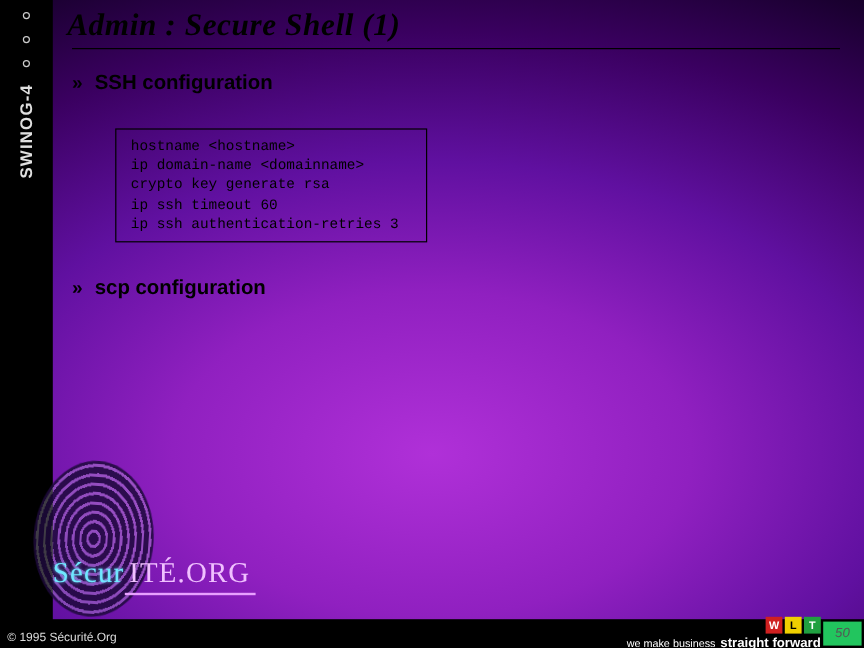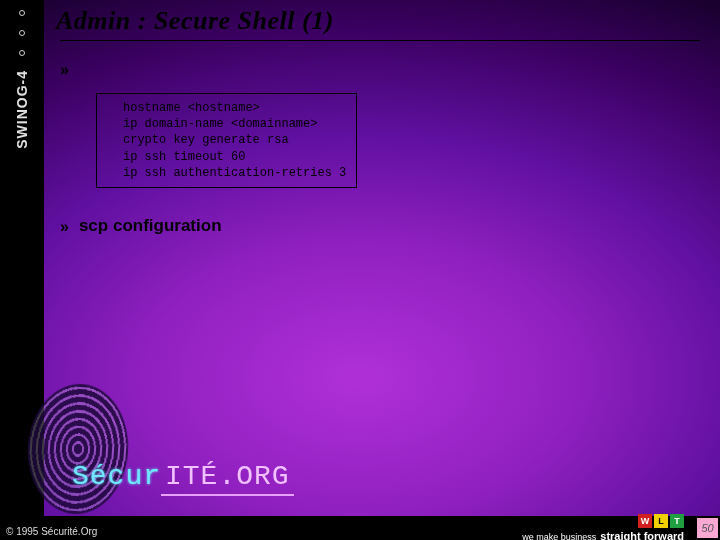--- a/index.html
+++ b/index.html
@@ -28,63 +28,63 @@
     color: #000; letter-spacing: 0.5px;
     font-family: Georgia, "Times New Roman", serif;
   }
   .rule { border:none; border-top:1px solid #000; margin-top:4px; margin-left:4px; width:640px;}
   .bullet {
     display:flex; align-items:flex-start; margin-top:18px; margin-left:4px;
   }
   .chevron { font-size:16px; font-weight:bold; color:#000; margin-right:10px; line-height:22px;}
   .bullet-label { font-weight:bold; font-size:17px; color:#000; }
   .code-box {
-    margin-top:12px; margin-left:40px;
-    border:1px solid #000; padding:6px 10px 6px 26px;
+    margin-top:26px; margin-left:40px;
+    border:1px solid #000; padding:6px 10px 6px 12px;
     font-family: "Courier New", monospace; font-size:12px;
     color:#000; display:inline-block; min-width:260px;
     line-height:1.35; white-space:pre; background:transparent;
   }
   .second-block { margin-top:28px; }
 
   .fingerprint {
     position:absolute; left:28px; bottom:26px;
   }
   .fp-oval {
     width:100px; height:130px; border-radius:50%;
     background: repeating-radial-gradient(ellipse at 50% 50%, rgba(30,10,60,0.95) 0 4px, rgba(200,190,220,0.35) 4px 6px);
     filter: blur(0.3px);
     opacity:0.9;
     transform: rotate(4deg);
   }
   .sec-logo {
-    position:absolute; left:72px; bottom:44px;
-    font-family: Liberation Mono, monospace;
-    font-size:28px; letter-spacing:1px;
+    position:absolute; left:44px; bottom:44px;
+    font-family: Liberation Serif, serif;
+    font-size:24px; letter-spacing:1px;
   }
   .sec-a { color:#6fe8ff; text-shadow:0 0 3px #6fe8ff; font-weight:normal;}
   .sec-b { display:inline-block; padding:0 4px 2px 4px; border-bottom:2px solid #e8a0ff; color:#f0c0ff; font-weight:normal;}
 
   .bottom-strip {
     position:absolute; left:0; bottom:0; width:100%; height:24px; background:#000;
   }
   .strip-left {
     position:absolute; left:6px; bottom:3px; color:#ddd; font-size:10px;
   }
   .strip-right {
     position:absolute; right:36px; bottom:-2px; display:flex; flex-direction:column; align-items:flex-end;
   }
   .wlt-row { display:flex; gap:2px; margin-bottom:2px;}
   .wlt { width:14px; height:14px; display:flex; align-items:center; justify-content:center; font-size:9px; font-weight:bold; color:#fff;}
   .wlt.w{background:#d02020;} .wlt.l{background:#f0d000; color:#000;} .wlt.t{background:#20a040;}
   .sr-line { display:flex; align-items:baseline; gap:4px;}
   .sr1{ color:#fff; font-size:9px;} .sr2{ color:#fff; font-size:11px; font-weight:bold;}
   .pagenum {
-    position:absolute; right:2px; bottom:2px; width:21px; height:20px;
-    background:#f9a8d4; color:#555; font-size:11px; display:flex; align-items:center; justify-content:center;font-style:italic;
+    position:absolute; right:2px; bottom:2px; width:32px; height:20px;
+    background:#22c55e; color:#555; font-size:11px; display:flex; align-items:center; justify-content:center;font-style:italic;
   }
 </style>
 </head>
 <body>
 
 <div class="slide">
 
   <div class="left-rail">
     <div class="rail-dots">
       <div class="rail-dot"></div>
@@ -93,20 +93,21 @@
     </div>
     <div class="rail-text">SWINOG-4</div>
   </div>
 
   <div class="content">
     <div class="title">Admin : Secure Shell (1)</div>
     <hr class="rule">
 
     <div class="bullet">
       <span class="chevron">»</span>
+      <span class="bullet-label">SSH configuration</span>
     </div>
     <div class="code-box">hostname &lt;hostname&gt;
 ip domain-name &lt;domainname&gt;
 crypto key generate rsa
 ip ssh timeout 60
 ip ssh authentication-retries 3</div>
 
     <div class="bullet second-block">
       <span class="chevron">»</span>
       <span class="bullet-label">scp configuration</span>

